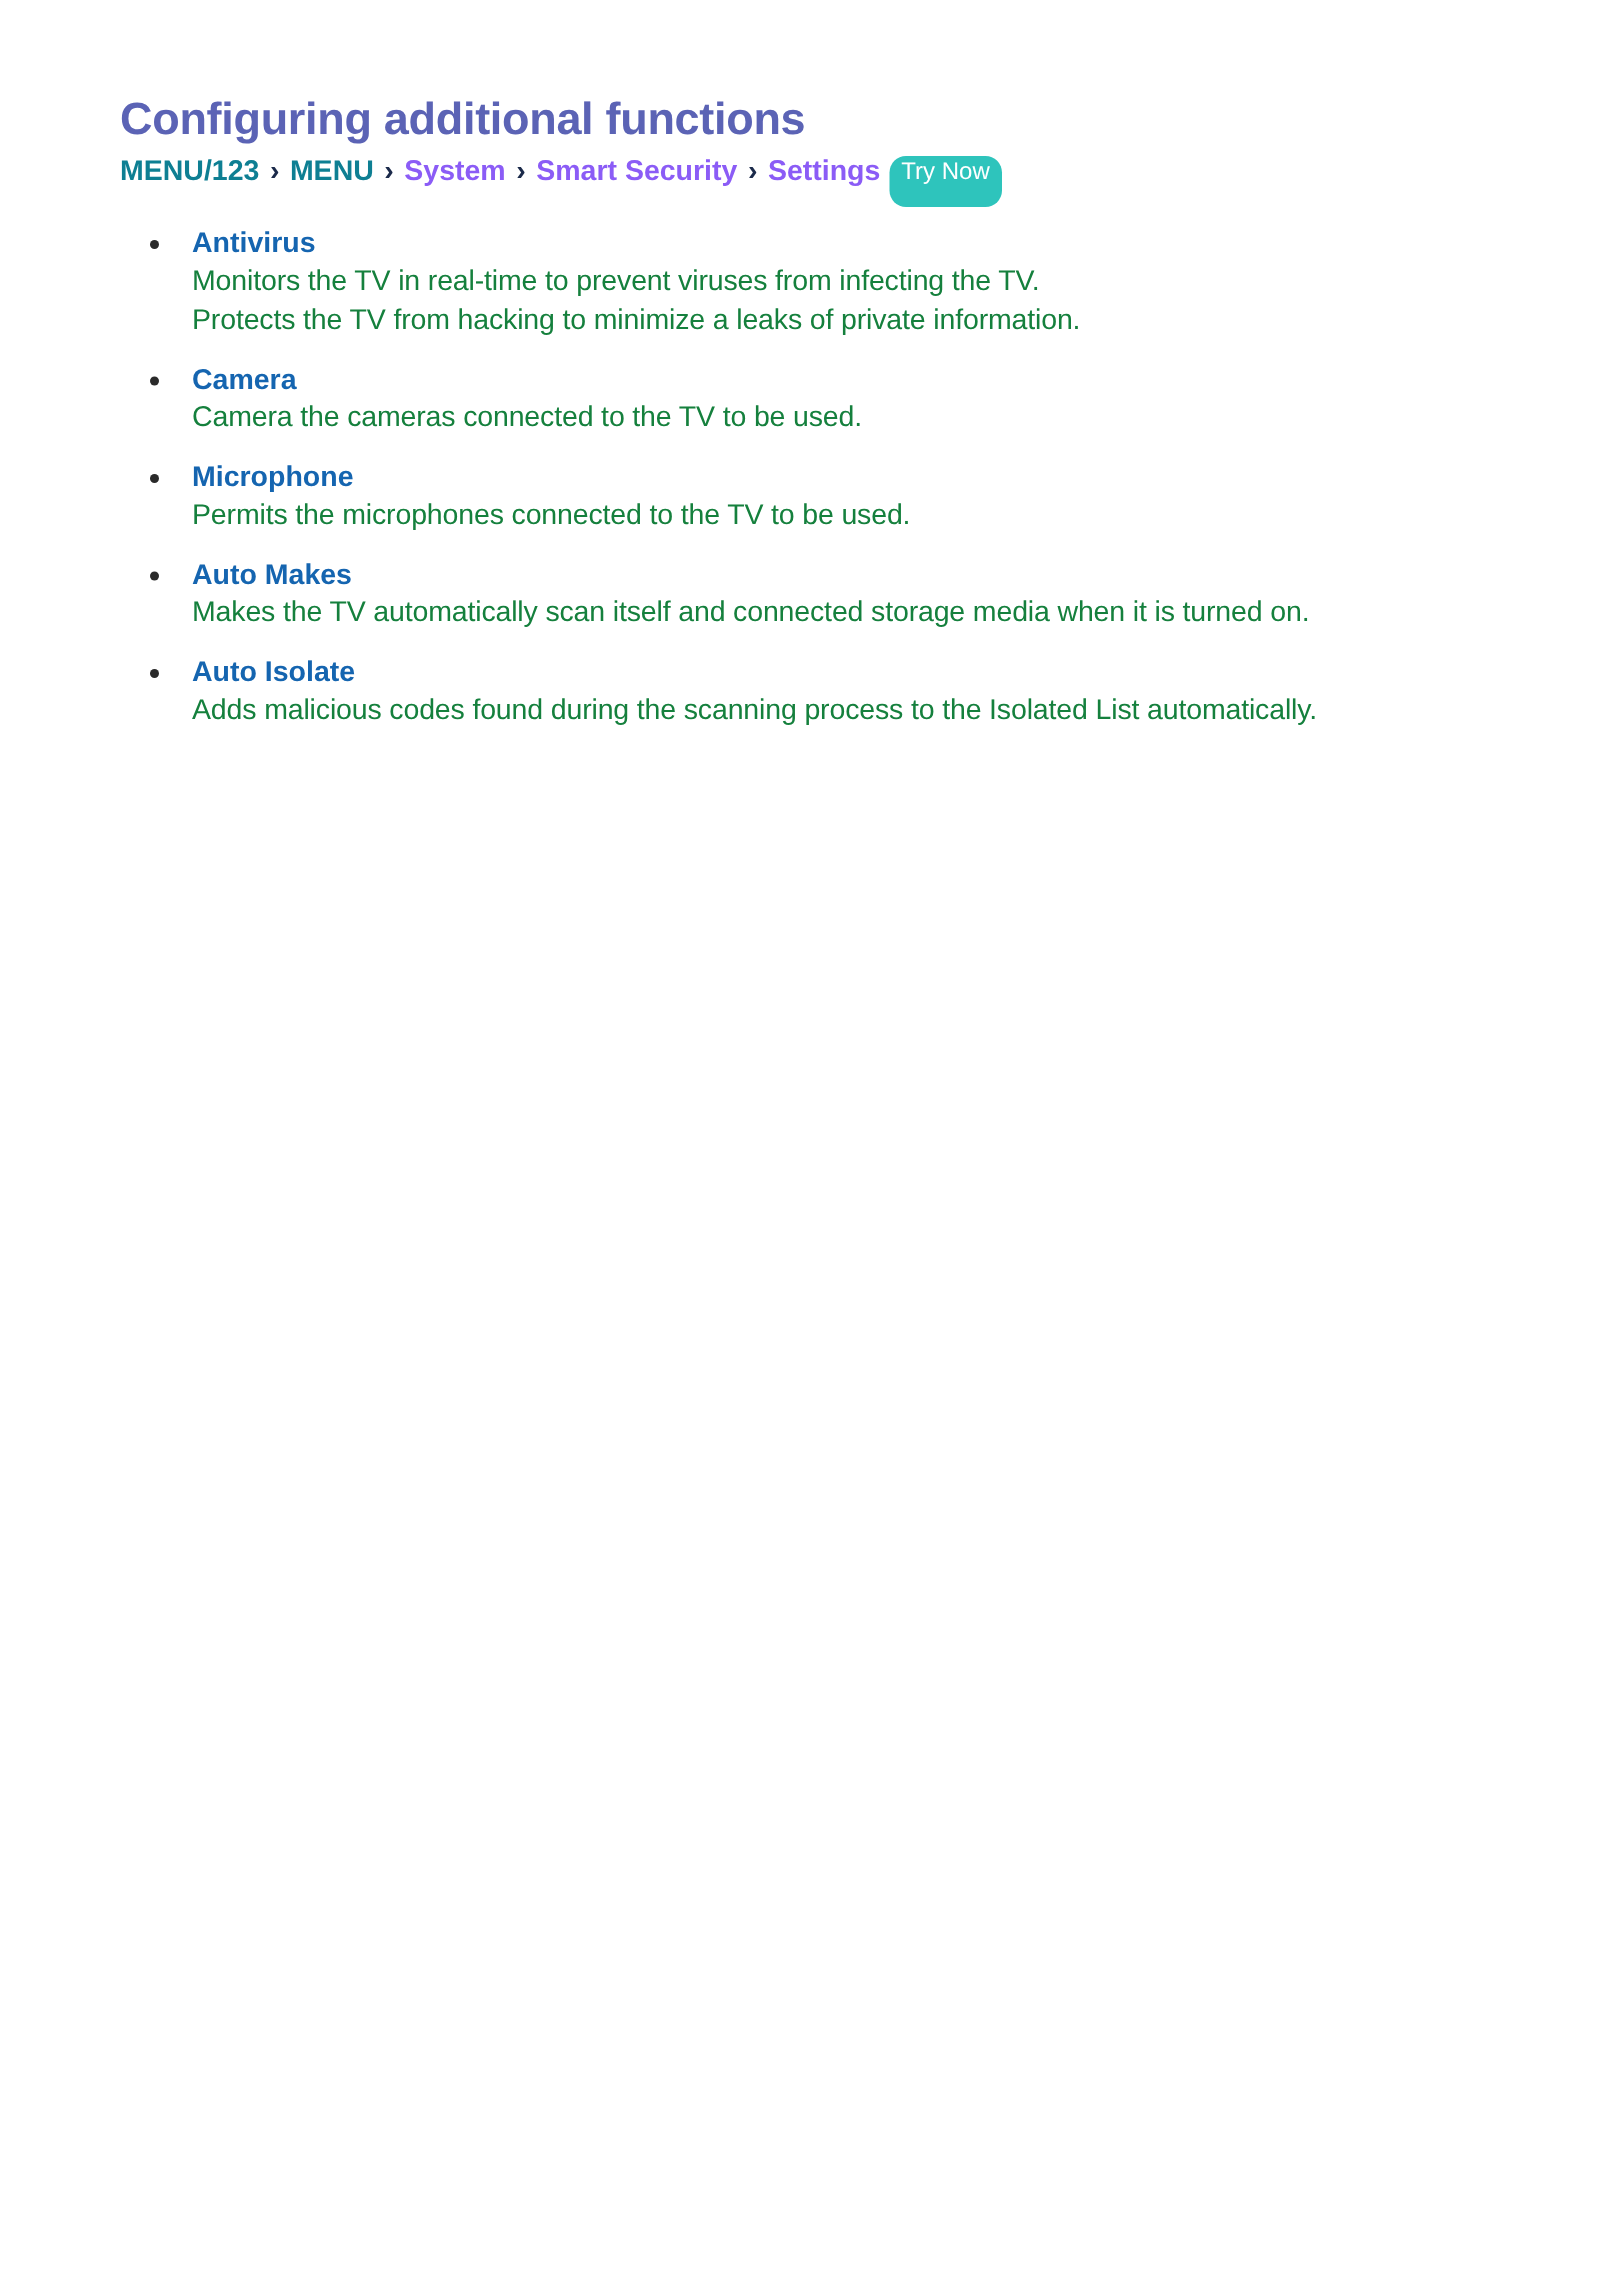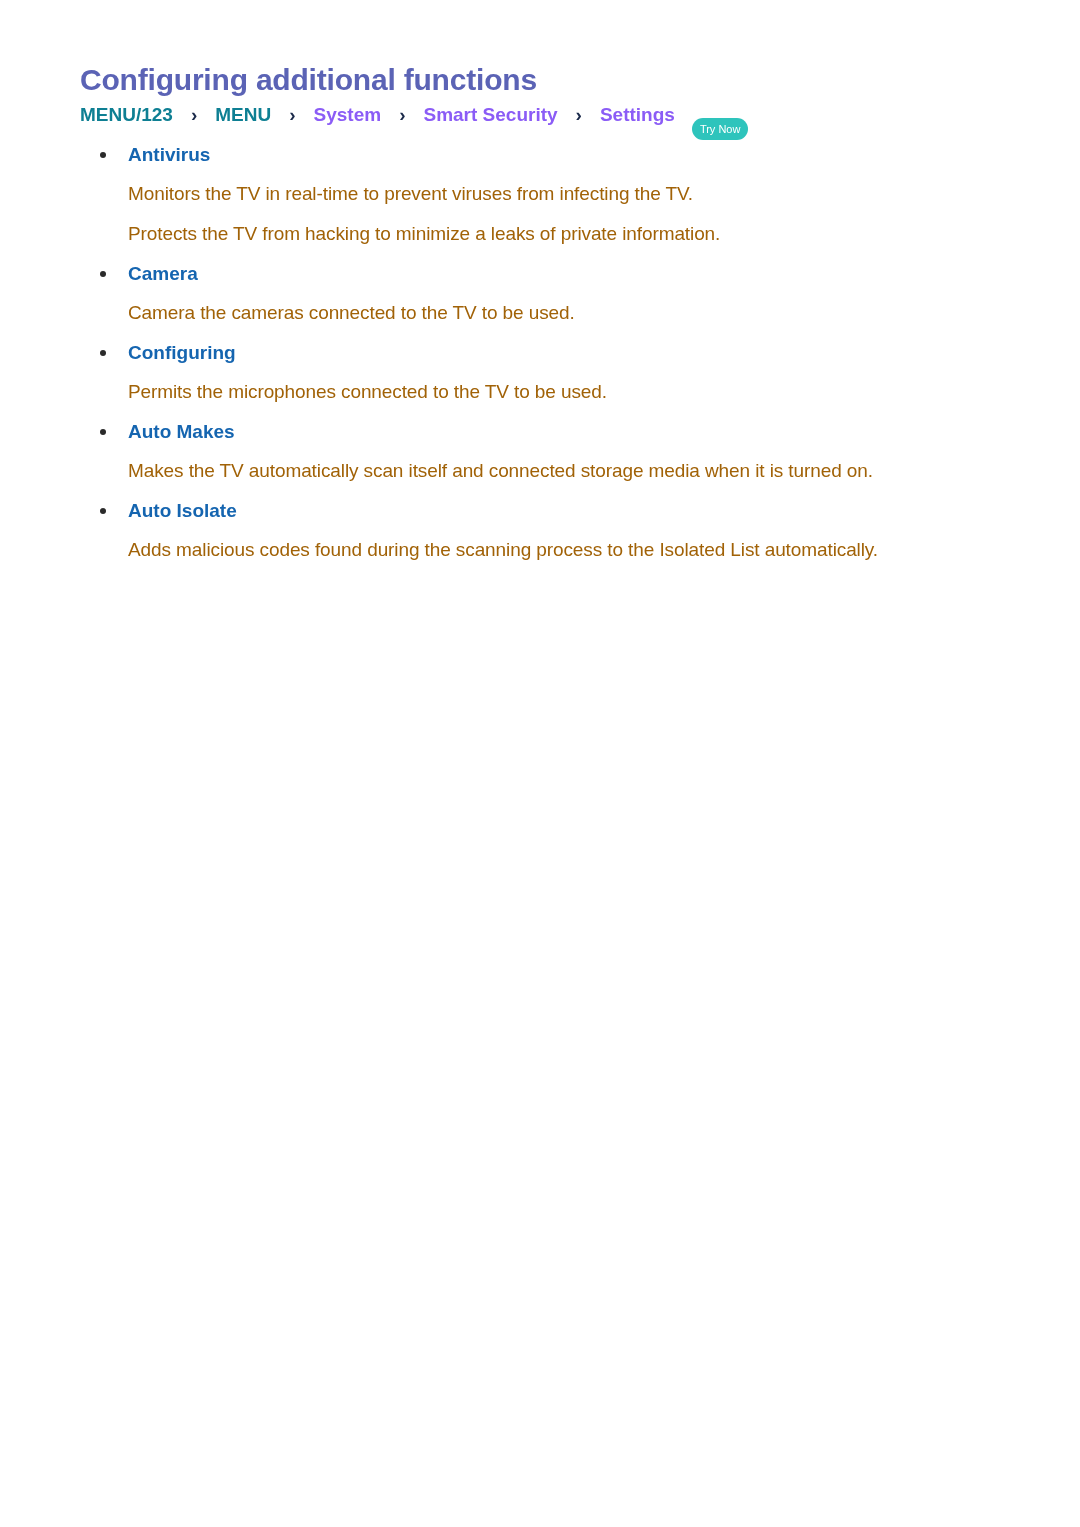--- a/index.html
+++ b/index.html
@@ -43,49 +43,49 @@
     white-space: nowrap;
   }
 
   
   .breadcrumb {
     font-size: 19px;
     font-weight: bold;
     line-height: 26px;
     white-space: nowrap;
     display: flex;
-    align-items: flex-end;
-    gap: 11px;
+    align-items: flex-start;
+    gap: 0px;
     margin-bottom: 10px;
   }
   .crumb {
     display: inline-block;
   }
   .crumb.teal { color: #0e7f93; }
   .crumb.blue { color: #8b5cf6; }
   .crumb-sep {
     display: inline-block;
     color: #1b2a4a;
     font-weight: bold;
     font-size: 19px;
     padding: 0 7px;
   }
   .try-now-badge {
     display: inline-block;
     background: #2ec4bc;
     color: #ffffff;
-    font-size: 11px;
+    font-size: 16px;
     font-weight: normal;
     line-height: 22px;
-    height: 22px;
+    height: 34px;
     border-radius: 11px;
     padding: 0 8px;
     margin-left: 6px;
     position: relative;
-    top: 12px;
+    top: 2px;
     white-space: nowrap;
   }
 
   
   .section-list {
     margin: 0;
     padding: 0;
     list-style: none;
   }
   .section {
@@ -110,23 +110,22 @@
     width: 6px;
     height: 6px;
     border-radius: 50%;
     background: #2a2a2a;
     display: block;
   }
   .section-desc {
     padding-left: 48px;
     font-size: 19px;
     font-weight: normal;
-    color: #a16207;
+    color: #15803d;
     line-height: 26px;
-    margin-top: 14px;
     margin-bottom: 0;
     letter-spacing: -0.1px;
   }
 </style>
 </head>
 <body>
 
 <div class="page">
   <div class="content">
 
@@ -163,21 +162,21 @@
         <div class="section-head">
           <span class="bullet-dot"></span>
           <span>Camera</span>
         </div>
         <div class="section-desc">Camera the cameras connected to the TV to be used.</div>
       </li>
 
       <li class="section">
         <div class="section-head">
           <span class="bullet-dot"></span>
-          <span>Configuring</span>
+          <span>Microphone</span>
         </div>
         <div class="section-desc">Permits the microphones connected to the TV to be used.</div>
       </li>
 
       <li class="section">
         <div class="section-head">
           <span class="bullet-dot"></span>
           <span>Auto Makes</span>
         </div>
         <div class="section-desc">Makes the TV automatically scan itself and connected storage media when it is turned on.</div>

